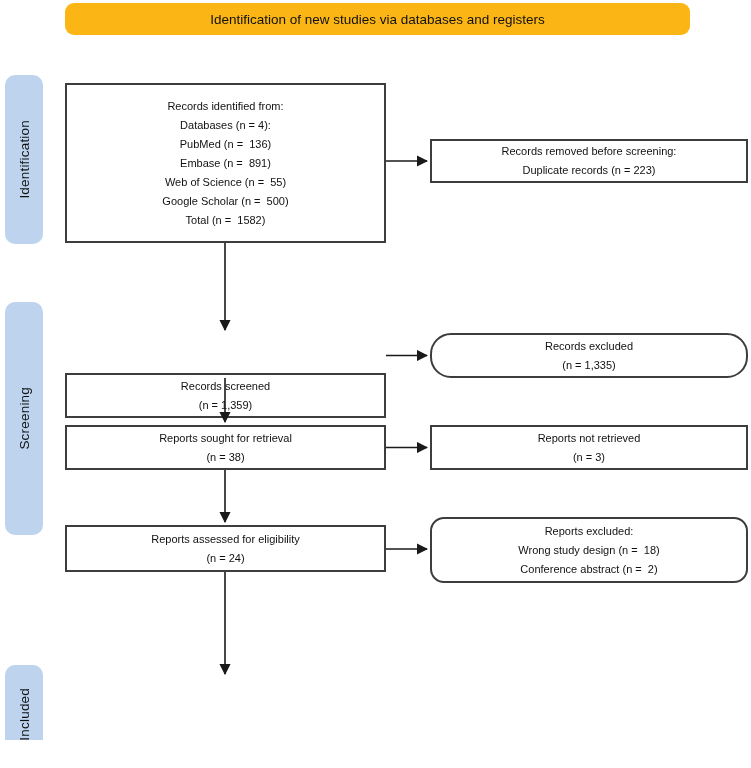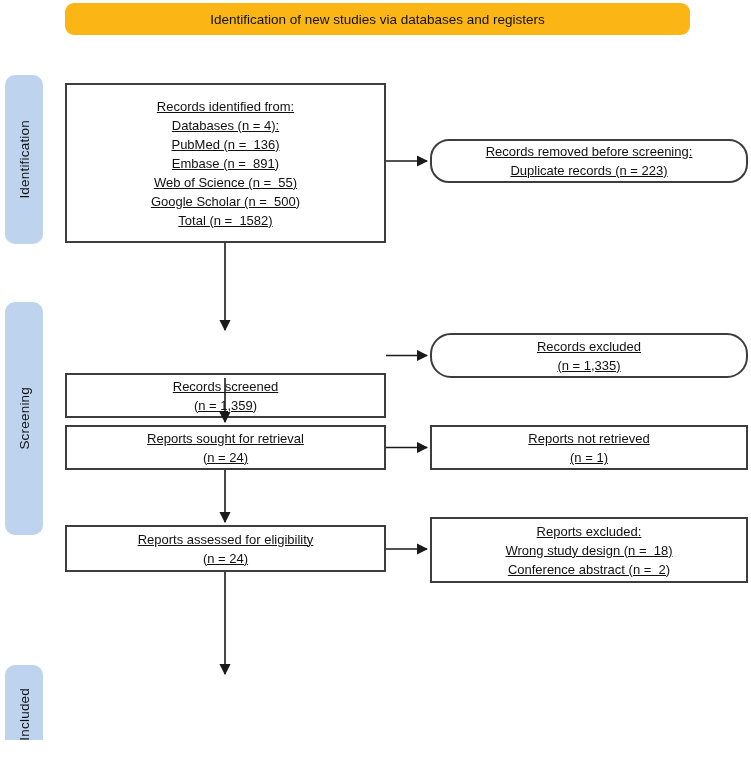--- a/index.html
+++ b/index.html
@@ -41,36 +41,35 @@
   #tab-identification{top:75px;height:169px;}
   #tab-screening{top:302px;height:233px;}
   #tab-included{top:665px;height:98px;}
   .box{
     position:absolute;
     box-sizing:border-box;
     border:2px solid var(--box-border);
     background:#ffffff;
     display:flex;align-items:center;justify-content:center;
     text-align:center;
-    font-size:13px;
+    font-size:11px;
     line-height:19px;
     white-space:pre-wrap;
     padding:2px 6px;
-    text-decoration:underline;
   }
   .col-left{left:65px;width:321px;}
   .col-right{left:430px;width:318px;}
   #b-identified{top:83px;height:160px;}
-  #b-removed{top:139px;height:44px;border-radius:19px;}
+  #b-removed{top:139px;height:44px;}
   #b-screened{top:333px;height:45px;margin-top:40px;}
   #b-excluded{top:333px;height:45px;border-radius:21px;}
   #b-sought{top:425px;height:45px;}
   #b-notretrieved{top:425px;height:45px;}
   #b-assessed{top:525px;height:47px;}
-  #b-reportsexcluded{top:517px;height:66px;}
+  #b-reportsexcluded{top:517px;height:66px;border-radius:14px;}
   #b-included{top:677px;height:63px;}
   svg.arrows{
     position:absolute;left:0;top:0;width:751px;height:768px;
     pointer-events:none;
   }
   svg.arrows line{stroke:var(--arrow);stroke-width:1.6;}
   svg.arrows .head{fill:var(--arrow);}
 </style>
 </head>
 <body>
@@ -96,23 +95,23 @@
 Web of Science (n =  55)
 Google Scholar (n =  500)
 Total (n =  1582)</div>
   <div class="box col-right" id="b-removed">Records removed before screening:
 Duplicate records (n = 223)</div>
   <div class="box col-left" id="b-screened">Records screened
 (n = 1,359)</div>
   <div class="box col-right" id="b-excluded">Records excluded
 (n = 1,335)</div>
   <div class="box col-left" id="b-sought">Reports sought for retrieval
-(n = 24)</div>
+(n = 38)</div>
   <div class="box col-right" id="b-notretrieved">Reports not retrieved
-(n = 1)</div>
+(n = 3)</div>
   <div class="box col-left" id="b-assessed">Reports assessed for eligibility
 (n = 24)</div>
   <div class="box col-right" id="b-reportsexcluded">Reports excluded:
 Wrong study design (n =  18)
 Conference abstract (n =  2)</div>
 
   <svg class="arrows" viewBox="0 0 751 768">
     <defs>
       <marker id="ah" viewBox="0 0 10 10" refX="9" refY="5" markerWidth="7" markerHeight="7" orient="auto-start-reverse">
         <path class="head" d="M0,0 L10,5 L0,10 z"></path>

